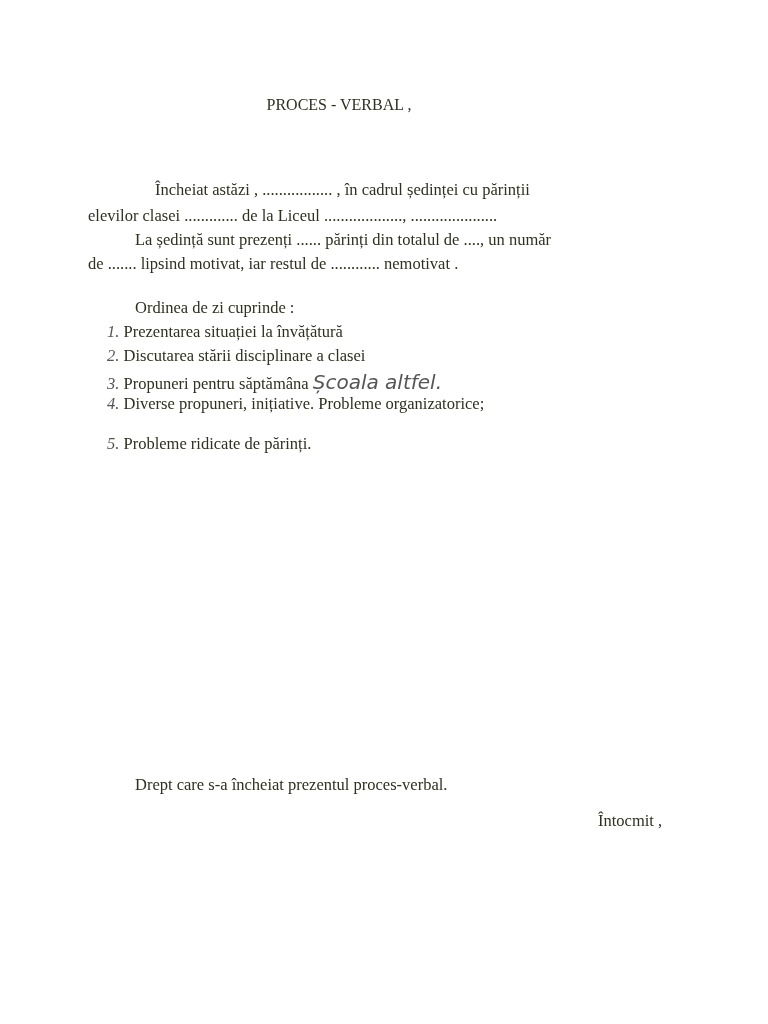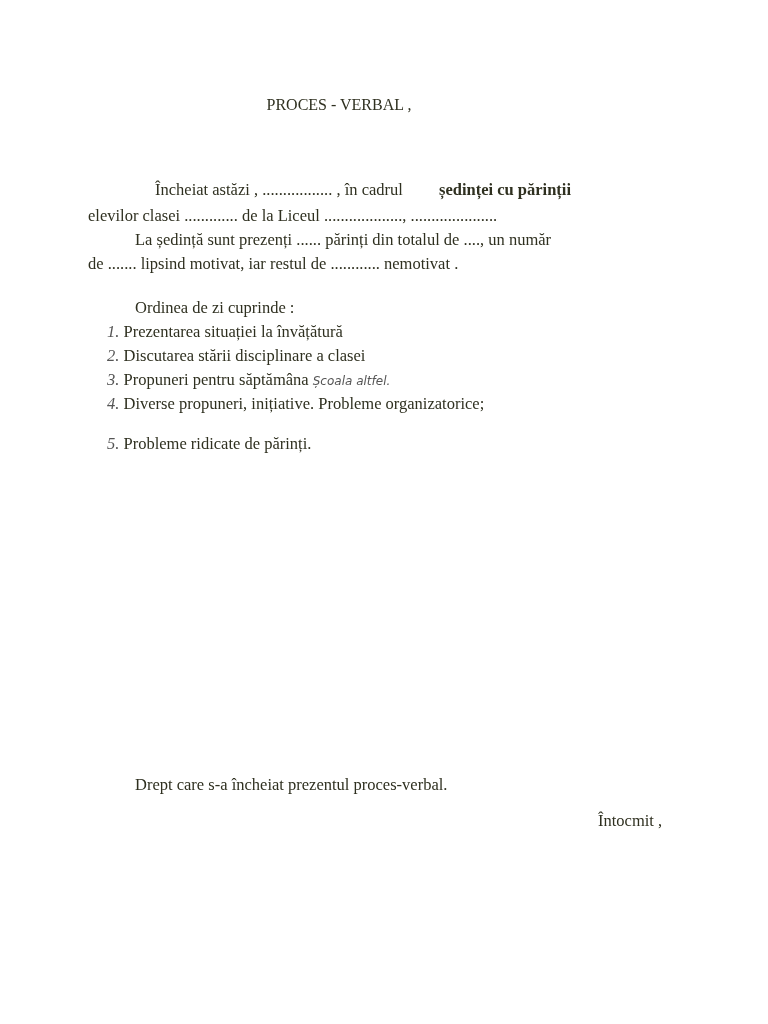--- a/index.html
+++ b/index.html
@@ -1,22 +1,22 @@
 <!DOCTYPE html>
 <html><head>
 <meta charset="utf-8">
 <style>
   html, body { margin:0; padding:0; background:#ffffff; }
   body { width:768px; height:1024px; position:relative; overflow:hidden;
          font-family:"Liberation Serif", serif; color:#2f3020; font-size:16.5px; }
   .abs { position:absolute; white-space:nowrap; }
   .title { left:0; width:678px; text-align:center; top:96px; font-size:16px; }
-  b { font-weight:bold;margin-left:32px; }
+  b { font-weight:normal; }
   .num { font-style:italic; color:#555; display:inline-block; }
-  .it { font-style:italic; font-family:"DejaVu Sans", sans-serif; font-size:12px; color:#555; }
+  .it { font-style:italic; font-family:"DejaVu Sans", sans-serif; font-size:20px; color:#555; }
 </style>
 </head>
 <body>
 
 <div class="abs title">PROCES - VERBAL ,</div>
 
 <div class="abs" style="left:155px; top:180px; width:550px;">
   <span>Încheiat   astăzi , ................. , în   cadrul  </span><b>ședinței   cu   părinții</b>
 </div>
 <div class="abs" style="left:88px; top:206px;">elevilor  clasei  ............. de la Liceul ..................., .....................</div>

